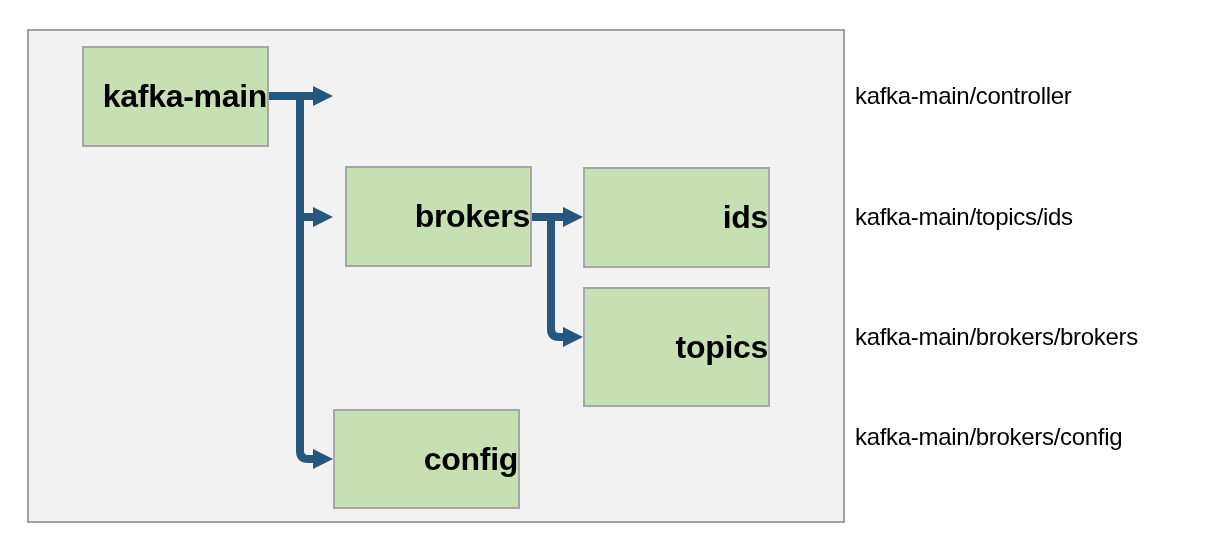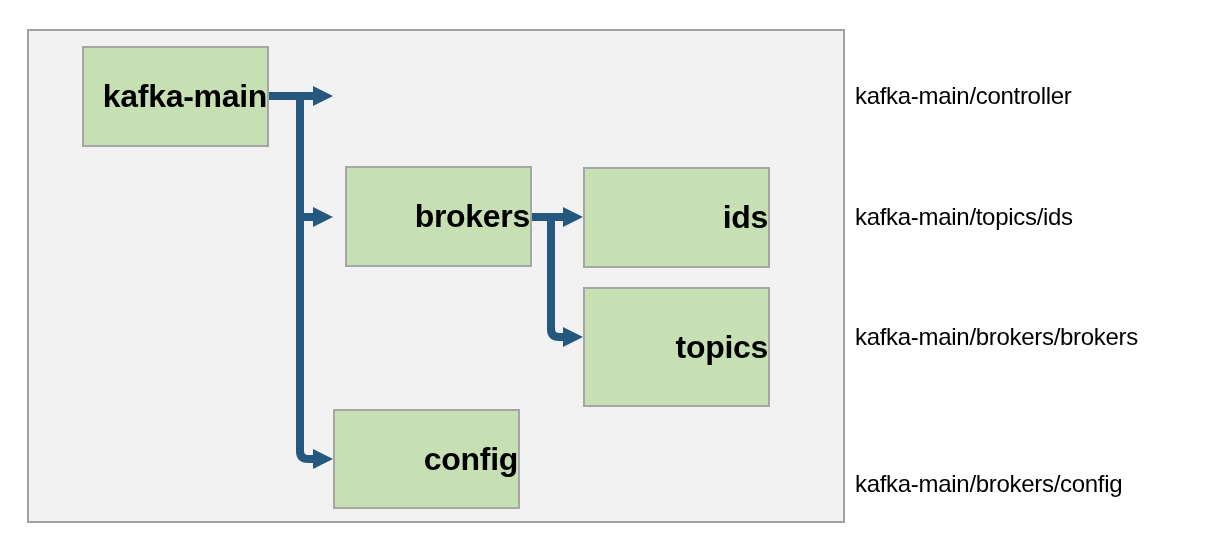--- a/index.html
+++ b/index.html
@@ -69,21 +69,21 @@
     font-size: 24px;
     font-weight: 400;
     color: var(--text-color, #000000);
     white-space: nowrap;
     letter-spacing: -0.3px;
     text-align: right;
   }
   .path-label-0 { top: 96px;  }
   .path-label-1 { top: 217px; }
   .path-label-2 { top: 337px; }
-  .path-label-3 { top: 484px; }
+  .path-label-3 { top: 437px; }
 </style>
 </head>
 <body>
 
 <div class="canvas">
 
   <div class="frame"></div>
 
   <svg class="connector-layer" viewBox="0 0 1209 554" aria-hidden="true">
 

